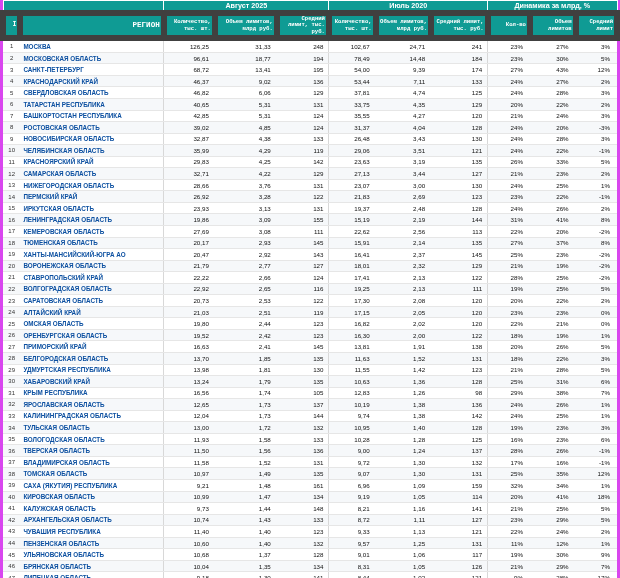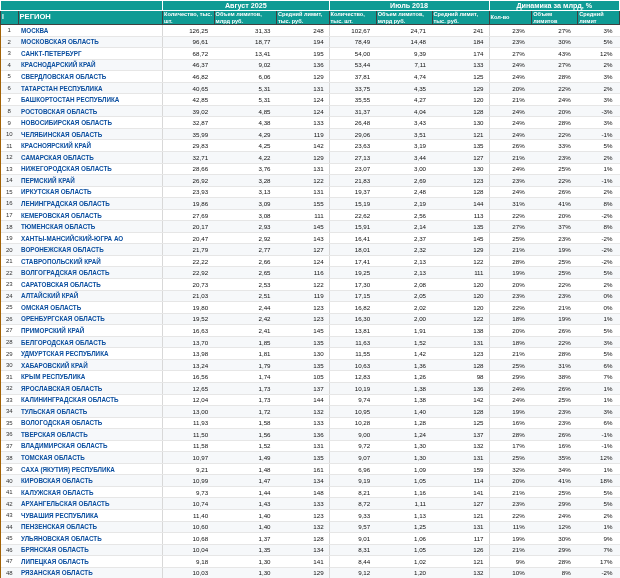--- a/index.html
+++ b/index.html
@@ -1,27 +1,28 @@
 <!DOCTYPE html>
 <html><head>
 <meta charset="utf-8">
 <style>
   html,body{margin:0;padding:0;background:#ffffff;}
   body{font-family:"Liberation Sans", sans-serif;}
-  #sheet{width:620px;height:578px;overflow:hidden;position:relative;background:#a16207;}
+  #sheet{width:620px;height:578px;overflow:hidden;position:relative;background:#d946ef;}
   table{border-collapse:collapse;width:620px;table-layout:fixed;}
   th,td{padding:0;margin:0;}
   .grp{
     background:#0f9b94;color:#ffffff;font-size:7.2px;font-weight:bold;
     text-align:center;border:1px solid #ffffff;height:9px;letter-spacing:0px;
   }
   .sub{
     background:#0f9b94;color:#ffffff;font-size:5.6px;font-weight:bold;
-    text-align:left;border:1px solid #404040;height:13px;line-height:6.4px;
+    text-align:right;border:6px solid #404040;height:13px;line-height:6.4px;
     padding:0 1px;
+    font-family:Liberation Mono, monospace;
   }
   .sub.region{font-size:7.6px;}
   .sub.idx{font-size:6.6px;}
   td{
     font-size:6.2px;color:#111;border-bottom:1px solid #e6e6e6;height:10.55px;
     white-space:nowrap;overflow:hidden;
   }
   .c-idx{text-align:center;color:#333;font-size:6px;}
   .c-reg{text-align:left;padding-left:3px;color:#0b4fa0;font-weight:bold;font-size:6.3px;}
   .c-num{text-align:right;padding-right:6px;}
@@ -46,21 +47,21 @@
       <col style="width:51px">
       <col style="width:52px">
       <col style="width:39px">
       <col style="width:42px">
       <col style="width:38px">
     </colgroup>
     <thead>
       <tr>
         <th class="grp" colspan="2"></th>
         <th class="grp" colspan="3">Август 2025</th>
-        <th class="grp" colspan="3">Июль 2018</th>
+        <th class="grp" colspan="3">Июль 2020</th>
         <th class="grp" colspan="3">Динамика за млрд, %</th>
       </tr>
       <tr>
         <th class="sub idx">I</th>
         <th class="sub region">РЕГИОН</th>
         <th class="sub">Количество, тыс. шт.</th>
         <th class="sub">Объем лимитов, млрд руб.</th>
         <th class="sub">Средний лимит, тыс. руб.</th>
         <th class="sub">Количество, тыс. шт.</th>
         <th class="sub">Объем лимитов, млрд руб.</th>

